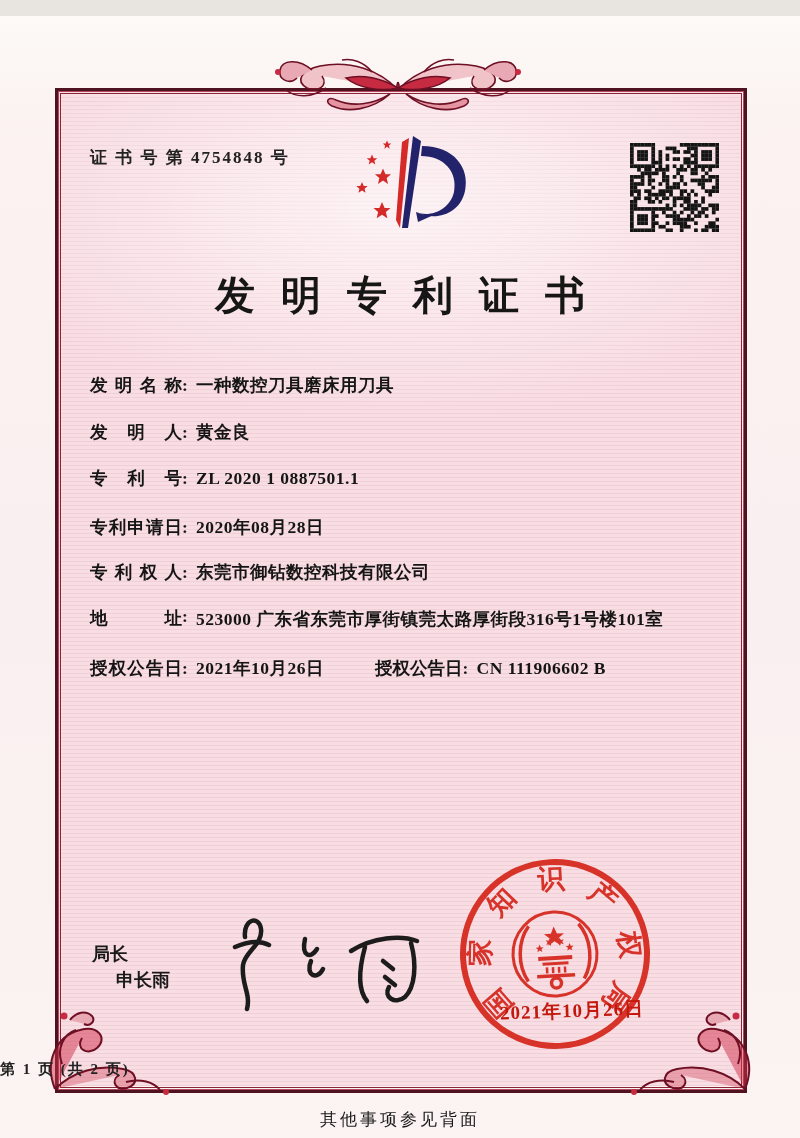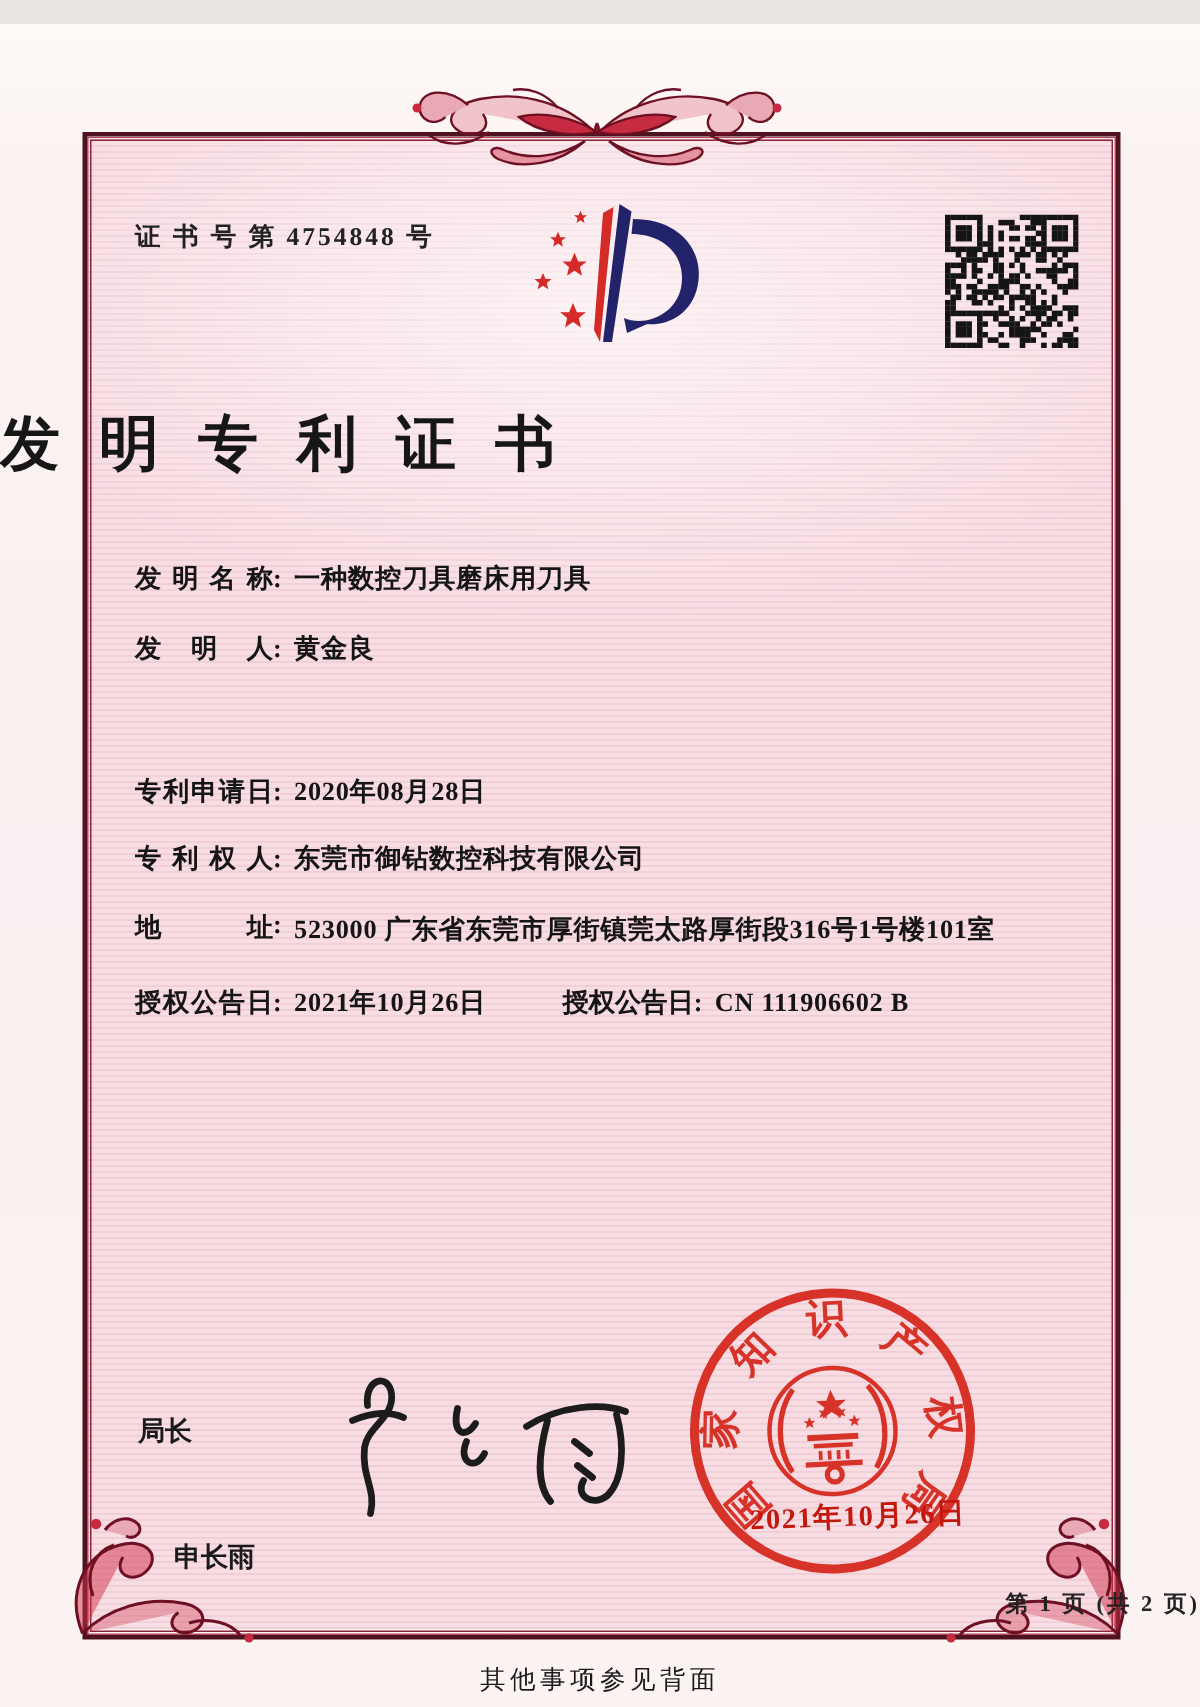--- a/index.html
+++ b/index.html
@@ -10,35 +10,35 @@
   .paper{position:absolute;left:57px;top:74px;width:684px;height:996px;
          background:repeating-linear-gradient(180deg,#f8dde3 0px,#f8dde3 3px,#f1cfd8 3px,#f1cfd8 4px);
   }
   .paper::after{content:"";position:absolute;inset:0;
          background:radial-gradient(ellipse 90% 30% at 50% 12%,rgba(255,255,255,.65),rgba(255,255,255,0) 70%);}
   .frame{position:absolute;left:55px;top:72px;width:686px;height:999px;
          border:3px solid #4e1220;box-shadow:0 0 0 1px #b2485c inset;pointer-events:none;}
   .frame::after{content:"";position:absolute;inset:2px;border:1px solid #8a2436;}
   .abs{position:absolute;}
   .certno{left:90px;top:130px;font-size:17px;font-weight:700;letter-spacing:2px;color:#222;}
-  .title{left:0;right:0;top:252px;font-size:40px;font-weight:700;
-         letter-spacing:26px;color:#161616;}
+  .title{left:0;right:0;top:252px;text-align:center;font-size:40px;font-weight:700;
+         letter-spacing:26px;padding-left:26px;color:#161616;}
   .row{position:absolute;left:90px;font-size:17.5px;font-weight:700;color:#151515;white-space:nowrap;}
   .lbl{display:inline-block;width:92px;text-align:justify;text-align-last:justify;}
   .colon{display:inline-block;width:14px;}
   .val{letter-spacing:.5px;}
   .val-wrap{display:inline-block;vertical-align:top;white-space:normal;width:508px;line-height:26px;}
   .pair2{position:absolute;left:285px;top:0;}
   .paras{left:88px;top:674px;width:626px;font-size:17.5px;line-height:31px;color:#101010;}
   .paras p{margin:0;text-indent:2em;text-align:justify;letter-spacing:.5px;font-weight:500;}
   .sig-title{left:92px;top:926px;font-size:18px;font-weight:700;color:#1a1a1a;font-family:"Liberation Sans",sans-serif;}
-  .sig-name{left:92px;top:1010px;font-size:18px;font-weight:700;color:#1a1a1a;font-family:"Liberation Sans",sans-serif;padding-left:24px;}
+  .sig-name{left:92px;top:952px;font-size:18px;font-weight:700;color:#1a1a1a;font-family:"Liberation Sans",sans-serif;padding-left:24px;}
   .seal-date{left:500px;top:981px;width:200px;font-size:19px;font-weight:700;color:#c3180d;
              letter-spacing:1px;transform:rotate(-2deg);}
-  .pageno{left:0;right:0;top:1044px;text-align:right;font-size:15px;font-weight:700;color:#222;letter-spacing:2px;}
+  .pageno{left:0;right:0;top:1044px;text-align:left;font-size:15px;font-weight:700;color:#222;letter-spacing:2px;}
   .backnote{left:0;right:0;top:1092px;text-align:center;font-size:17px;font-weight:400;color:#1a1a1a;letter-spacing:3px;}
   svg text{font-family:"Liberation Serif",serif;}
 </style>
 </head>
 <body>
 
 <div class="page">
 
   <div class="paper"></div>
   <div class="frame"></div>
@@ -440,20 +440,23 @@
     </svg>
 
   <div class="abs title">发明专利证书</div>
 
   <div class="row" style="top:404px">
     <span class="lbl">发明人</span><span class="colon">:</span><span class="val">黄金良</span>
   </div>
   <div class="row" style="top:357px">
     <span class="lbl">发明名称</span><span class="colon">:</span><span class="val">一种数控刀具磨床用刀具</span>
   </div>
+  <div class="row" style="top:450px">
+    <span class="lbl">专利号</span><span class="colon">:</span><span class="val">ZL 2020 1 0887501.1</span>
+  </div>
   <div class="row" style="top:499px">
     <span class="lbl">专利申请日</span><span class="colon">:</span><span class="val">2020年08月28日</span>
   </div>
   <div class="row" style="top:544px">
     <span class="lbl">专利权人</span><span class="colon">:</span><span class="val">东莞市御钻数控科技有限公司</span>
   </div>
   <div class="row" style="top:590px">
     <span class="lbl" style="vertical-align:top">地址</span><span class="colon" style="vertical-align:top">:</span><span class="val val-wrap">523000 广东省东莞市厚街镇莞太路厚街段316号1号楼101室</span>
   </div>
   <div class="row" style="top:640px">

